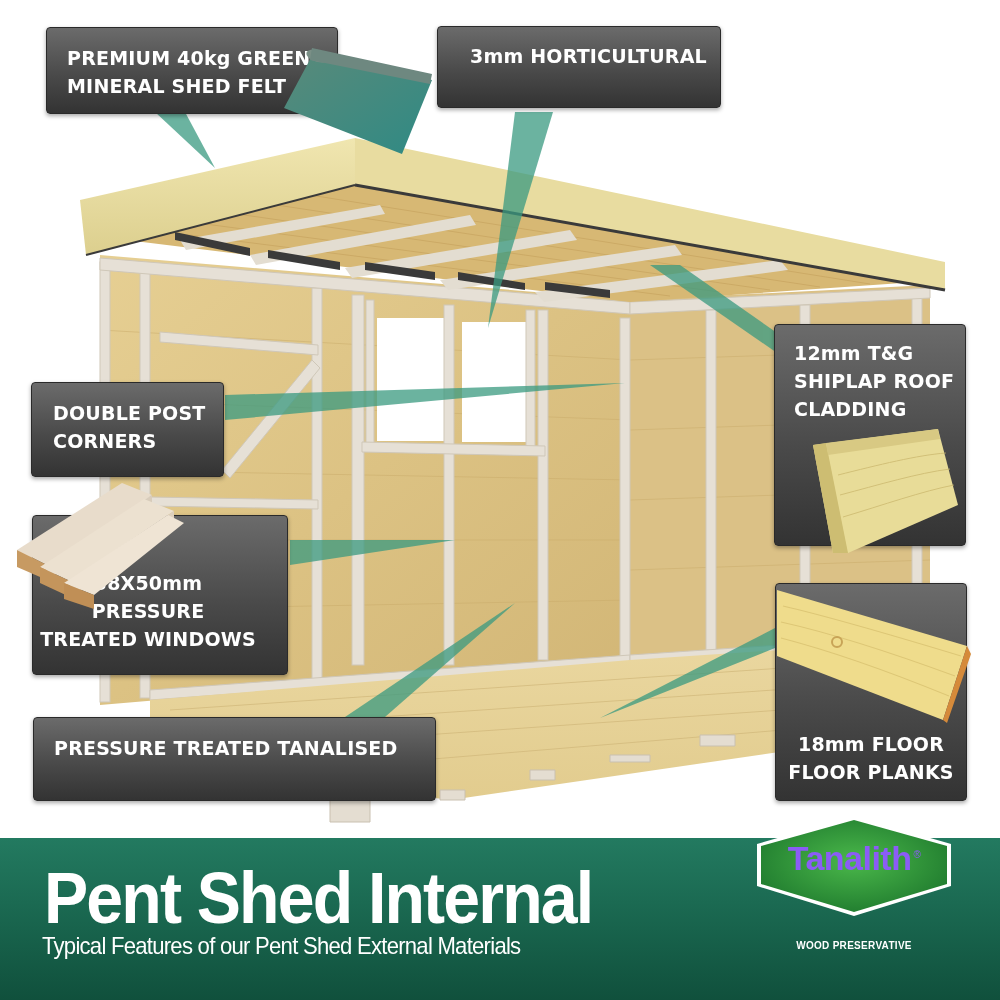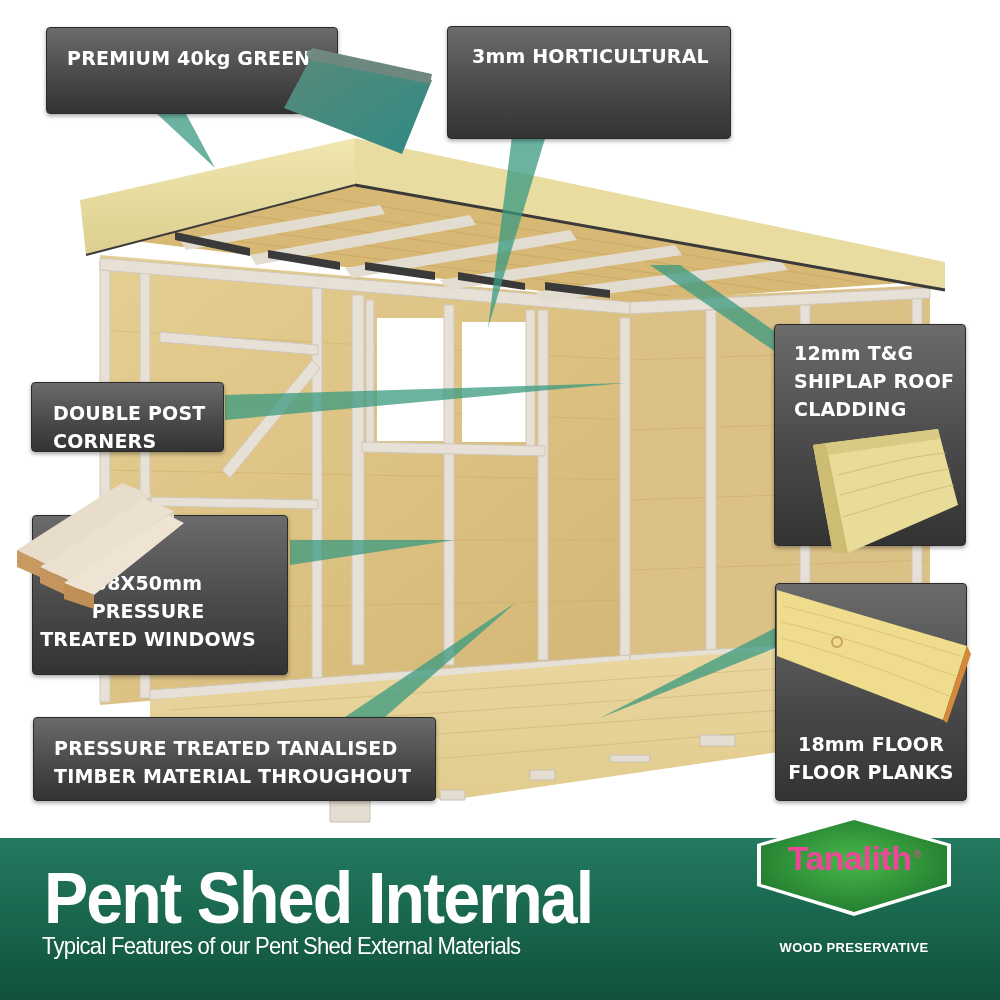--- a/index.html
+++ b/index.html
@@ -21,22 +21,22 @@
     color: #ffffff;
     font-family: "DejaVu Sans", sans-serif;
     font-weight: bold;
     font-size: 19px;
     line-height: 28px;
     letter-spacing: 0.2px;
   }
   .callout .line { display: block; white-space: nowrap; }
 
   #c-felt { left: 46px; top: 27px; width: 292px; height: 87px; padding: 16px 0 0 20px; }
-  #c-glass { left: 447px; top: 26px; width: 284px; height: 113px; padding: 15px 0 0 24px; }
-  #c-double { left: 31px; top: 382px; width: 193px; height: 70px; padding: 16px 0 0 21px; }
+  #c-glass { left: 437px; top: 26px; width: 284px; height: 82px; padding: 15px 0 0 32px; }
+  #c-double { left: 31px; top: 382px; width: 193px; height: 95px; padding: 16px 0 0 21px; }
   #c-framing { left: 32px; top: 515px; width: 256px; height: 160px; padding: 53px 24px 0 0; text-align: center; }
   #c-tanalised { left: 33px; top: 717px; width: 403px; height: 84px; padding: 16px 0 8px 20px; font-size: 19px; }
   #c-cladding { left: 774px; top: 324px; width: 192px; height: 222px; padding: 14px 0 0 19px; }
   #c-floor { left: 775px; top: 583px; width: 192px; height: 218px; padding: 146px 0 0 0; text-align: center; }
 
   
   .banner {
     position: absolute; left: 0; top: 838px; width: 1000px; height: 162px;
     background: linear-gradient(180deg, #237a60 0%, #1b6a52 40%, #10503c 100%);
   }
@@ -53,28 +53,28 @@
     color: #ffffff;
     font-family: "Liberation Sans", sans-serif;
     font-size: 24px; letter-spacing: -0.8px; line-height: 30px; white-space: nowrap;
     transform: scaleX(0.92); transform-origin: left top;
   }
 
   
   .logo { position: absolute; left: 751px; top: 814px; width: 206px; height: 105px; }
   .logo-text {
     position: absolute; left: 0; top: 25px; width: 206px; text-align: center;
-    color: #ec4899; font-family: "Liberation Sans", sans-serif; font-weight: bold;
+    color: #8b5cf6; font-family: "Liberation Sans", sans-serif; font-weight: bold;
     font-size: 34px; letter-spacing: -0.5px;
   }
   .logo-reg { font-size: 10px; vertical-align: super; margin-left: 2px; font-weight: normal; }
   .logo-sub {
     position: absolute; left: 751px; top: 940px; width: 206px; text-align: center;
     color: #ffffff; font-family: "Liberation Sans", sans-serif; font-weight: bold;
-    font-size: 13px; letter-spacing: 0.3px;
+    font-size: 10px; letter-spacing: 0.3px;
   }
 </style>
 </head>
 <body>
 
 <div class="stage">
 
   <svg class="shed" viewBox="0 0 1000 840" xmlns="http://www.w3.org/2000/svg">
     <defs>
       <linearGradient id="wood" x1="0" y1="0" x2="1" y2="1">
@@ -184,20 +184,21 @@
       <polygon points="225,395 225,420 625,383"></polygon>
       <polygon points="290,540 290,565 455,540"></polygon>
       <polygon points="345,717 385,717 515,603"></polygon>
       <polygon points="650,265 680,265 780,335 780,355"></polygon>
       <polygon points="600,718 775,628 775,648"></polygon>
     </g>
   </svg>
 
   <div class="callout" id="c-felt">
     <span class="line">PREMIUM 40kg GREEN</span>
+    <span class="line">MINERAL SHED FELT</span>
   </div>
   <svg style="position:absolute;left:282px;top:42px;width:160px;height:115px" viewBox="0 0 160 115">
     <defs>
         <linearGradient id="felt" x1="0" y1="0" x2="1" y2="1">
           <stop offset="0" stop-color="#5a8a7a"></stop>
           <stop offset="1" stop-color="#2f8a84"></stop>
         </linearGradient>
       </defs>
     <polygon points="32,10 150,38 120,112 2,66" fill="url(#felt)"></polygon>
     <ellipse cx="36" cy="14" rx="12" ry="6" fill="#7a8f86" transform="rotate(15 36 14)"></ellipse>
@@ -226,21 +227,20 @@
       <polygon points="28,92 132,24 162,36 58,106" fill="#ece1d0"></polygon>
       <polygon points="28,92 58,106 58,122 28,108" fill="#c4955c"></polygon>
       <polygon points="58,106 162,36 162,50 58,122" fill="#dccfbd"></polygon>
       <polygon points="52,108 156,40 172,48 82,120" fill="#efe4d4"></polygon>
       <polygon points="52,108 82,120 82,134 52,124" fill="#c08f56"></polygon>
     </g>
   </svg>
 
   <div class="callout" id="c-tanalised">
     <span class="line">PRESSURE TREATED TANALISED</span>
-    <span class="line">TIMBER MATERIAL THROUGHOUT</span>
   </div>
 
   <div class="callout" id="c-cladding">
     <span class="line">12mm T&amp;G</span>
     <span class="line">SHIPLAP ROOF</span>
     <span class="line">CLADDING</span>
   </div>
   <svg style="position:absolute;left:808px;top:425px;width:160px;height:132px" viewBox="0 0 160 132">
     <polygon points="5,20 130,4 150,80 40,128 25,128" fill="#e8dc98"></polygon>
     <polygon points="5,20 25,128 40,128 18,18" fill="#cdbd72"></polygon>

